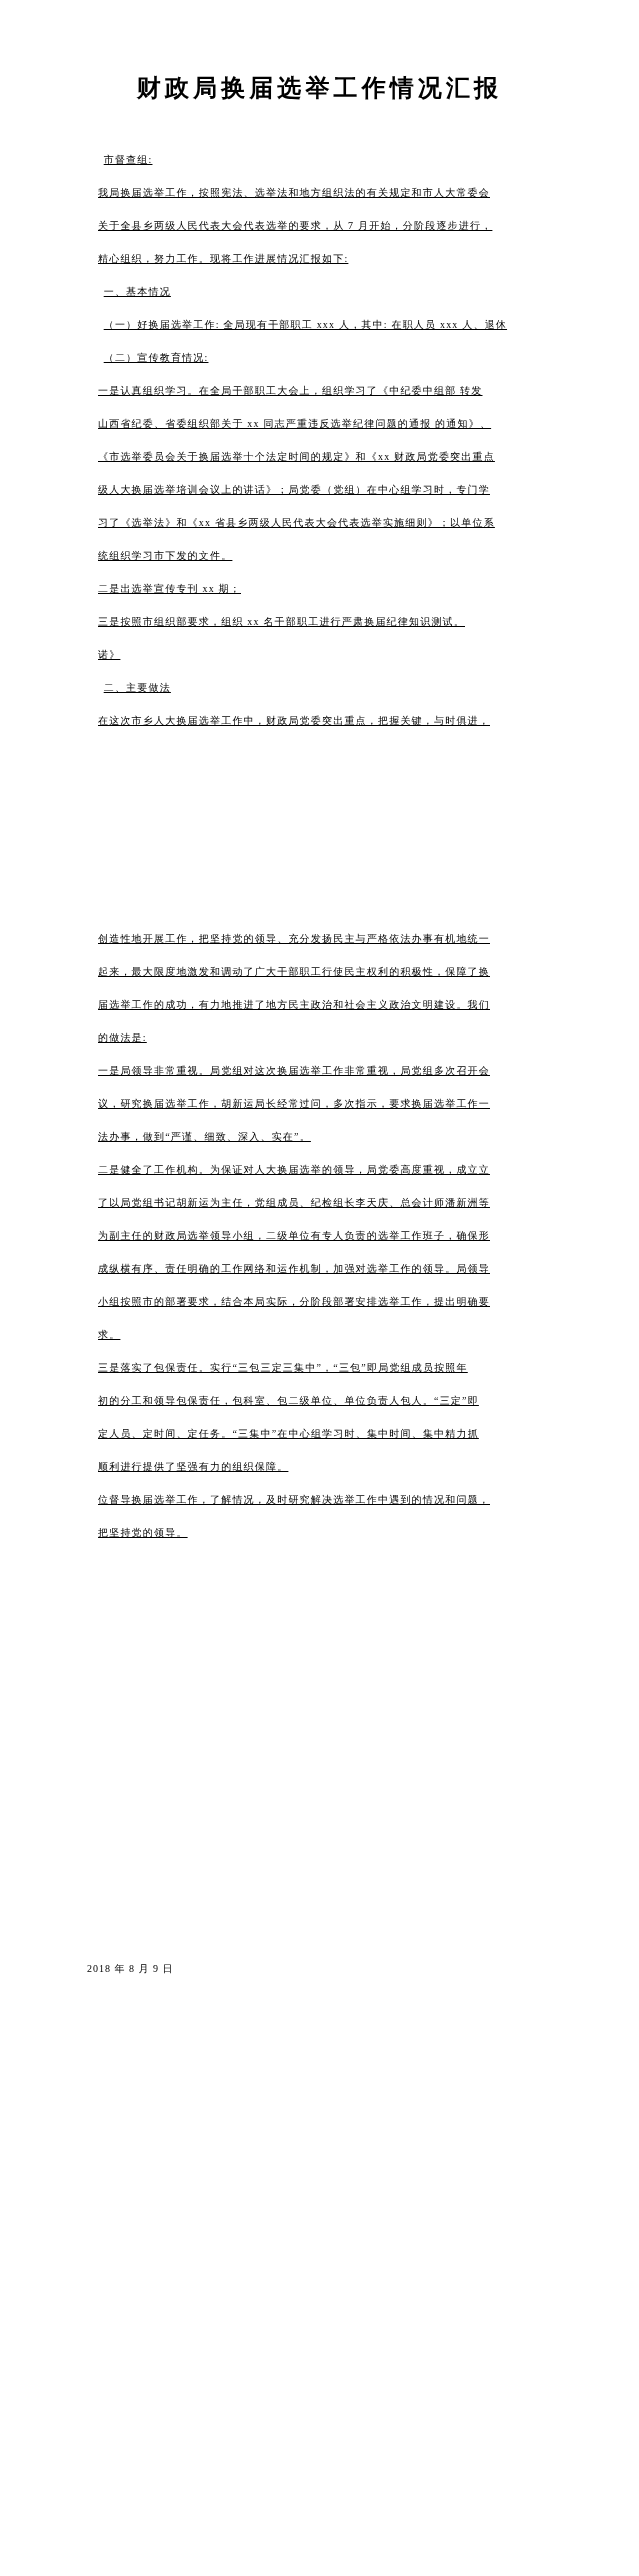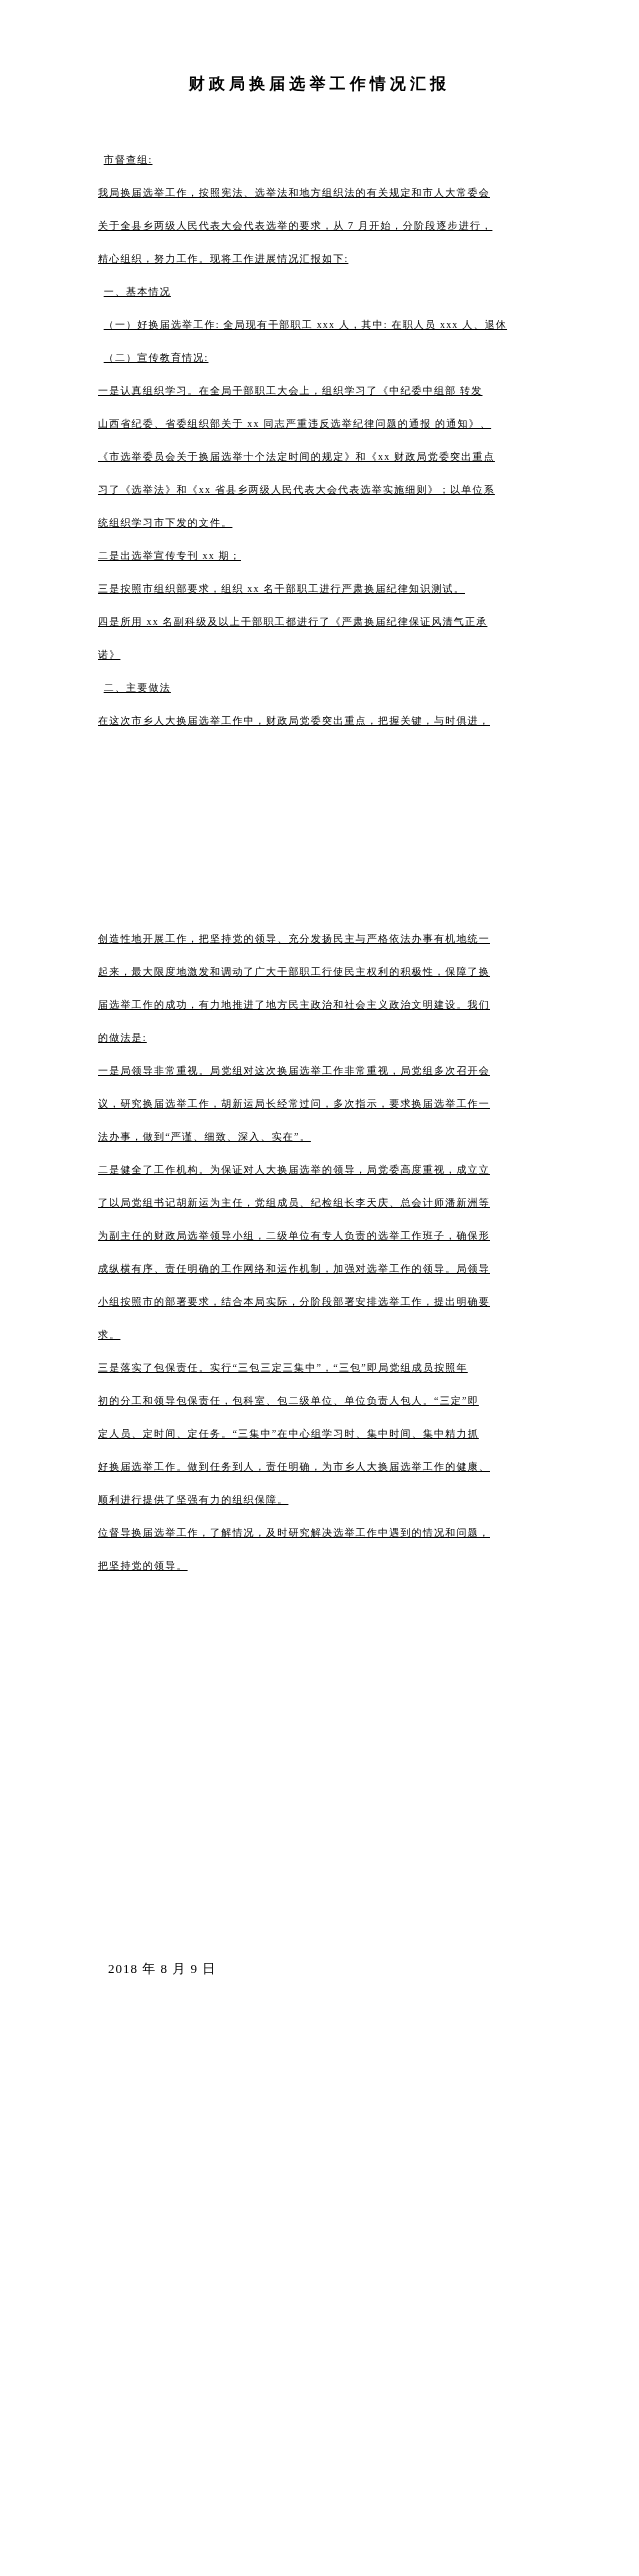--- a/index.html
+++ b/index.html
@@ -16,21 +16,21 @@
       font-family: "Liberation Serif", "DejaVu Serif", serif;
       overflow: hidden;
     }
     .title {
       position: absolute;
       top: 74px;
       left: 0;
       width: 100%;
       margin: 0;
       text-align: center;
-      font-size: 16px;
+      font-size: 24px;
       font-weight: bold;
       letter-spacing: 4.1px;
       line-height: 1.2;
       white-space: nowrap;
     }
     .body-lines {
       position: absolute;
       top: 143px;
       left: 98px;
       width: 474px;
@@ -45,24 +45,24 @@
     }
     .line.indent {
       padding-left: 5.7px;
     }
     .line.gap-before {
       margin-top: 185px;
     }
     .date-line {
       position: absolute;
       top: 1952px;
-      left: 108px;
+      left: 87px;
       height: 33px;
       line-height: 33px;
-      font-size: 13px;
+      font-size: 10px;
       letter-spacing: 1px;
       white-space: nowrap;
     }
   </style>
 </head>
 <body>
 
 <div class="page">
   <h1 class="title">财政局换届选举工作情况汇报</h1>
 
@@ -70,45 +70,44 @@
       <div class="line indent">市督查组:</div>
       <div class="line">我局换届选举工作，按照宪法、选举法和地方组织法的有关规定和市人大常委会</div>
       <div class="line">关于全县乡两级人民代表大会代表选举的要求，从 7 月开始，分阶段逐步进行，</div>
       <div class="line">精心组织，努力工作。现将工作进展情况汇报如下:</div>
       <div class="line indent">一、基本情况</div>
       <div class="line indent">（一）好换届选举工作: 全局现有干部职工 xxx 人，其中: 在职人员 xxx 人、退休</div>
       <div class="line indent">（二）宣传教育情况:</div>
       <div class="line">一是认真组织学习。在全局干部职工大会上，组织学习了《中纪委中组部 转发</div>
       <div class="line">山西省纪委、省委组织部关于 xx 同志严重违反选举纪律问题的通报 的通知》、</div>
       <div class="line">《市选举委员会关于换届选举十个法定时间的规定》和《xx 财政局党委突出重点</div>
+      <div class="line">级人大换届选举培训会议上的讲话》；局党委（党组）在中心组学习时，专门学</div>
       <div class="line">习了《选举法》和《xx 省县乡两级人民代表大会代表选举实施细则》；以单位系</div>
       <div class="line">统组织学习市下发的文件。</div>
       <div class="line">二是出选举宣传专刊 xx 期；</div>
       <div class="line">三是按照市组织部要求，组织 xx 名干部职工进行严肃换届纪律知识测试。</div>
-      <div class="line">四是所用 xx 名副科级及以上干部职工都进行了《严肃换届纪律保证风清气正承</div>
       <div class="line">诺》</div>
       <div class="line indent">二、主要做法</div>
       <div class="line">在这次市乡人大换届选举工作中，财政局党委突出重点，把握关键，与时俱进，</div>
       <div class="line gap-before">创造性地开展工作，把坚持党的领导、充分发扬民主与严格依法办事有机地统一</div>
       <div class="line">起来，最大限度地激发和调动了广大干部职工行使民主权利的积极性，保障了换</div>
       <div class="line">届选举工作的成功，有力地推进了地方民主政治和社会主义政治文明建设。我们</div>
       <div class="line">的做法是:</div>
       <div class="line">一是局领导非常重视。局党组对这次换届选举工作非常重视，局党组多次召开会</div>
       <div class="line">议，研究换届选举工作，胡新运局长经常过问，多次指示，要求换届选举工作一</div>
       <div class="line">法办事，做到“严谨、细致、深入、实在”。</div>
       <div class="line">二是健全了工作机构。为保证对人大换届选举的领导，局党委高度重视，成立立</div>
       <div class="line">了以局党组书记胡新运为主任，党组成员、纪检组长李天庆、总会计师潘新洲等</div>
       <div class="line">为副主任的财政局选举领导小组，二级单位有专人负责的选举工作班子，确保形</div>
       <div class="line">成纵横有序、责任明确的工作网络和运作机制，加强对选举工作的领导。局领导</div>
       <div class="line">小组按照市的部署要求，结合本局实际，分阶段部署安排选举工作，提出明确要</div>
       <div class="line">求。</div>
       <div class="line">三是落实了包保责任。实行“三包三定三集中”，“三包”即局党组成员按照年</div>
       <div class="line">初的分工和领导包保责任，包科室、包二级单位、单位负责人包人。“三定”即</div>
       <div class="line">定人员、定时间、定任务。“三集中”在中心组学习时、集中时间、集中精力抓</div>
-      <div class="line">好换届选举工作。做到任务到人，责任明确，为市乡人大换届选举工作的健康、</div>
       <div class="line">顺利进行提供了坚强有力的组织保障。</div>
       <div class="line">位督导换届选举工作，了解情况，及时研究解决选举工作中遇到的情况和问题，</div>
       <div class="line">把坚持党的领导。</div>
     </div>
 
   <div class="date-line">2018 年 8 月 9 日</div>
 </div>
 
 
 </body></html>

